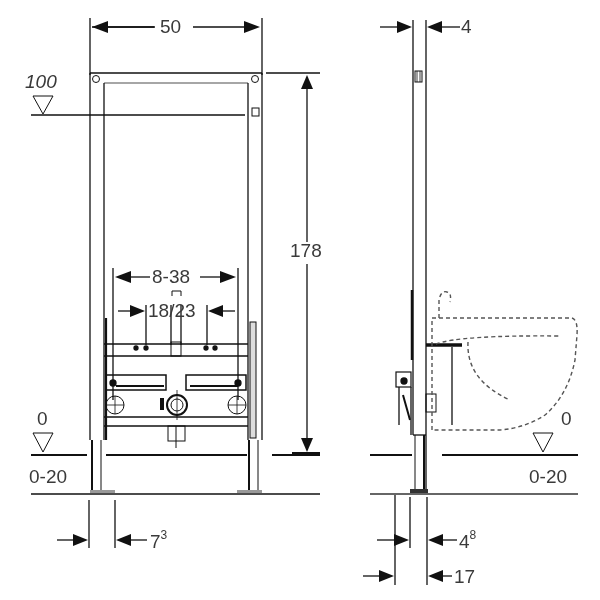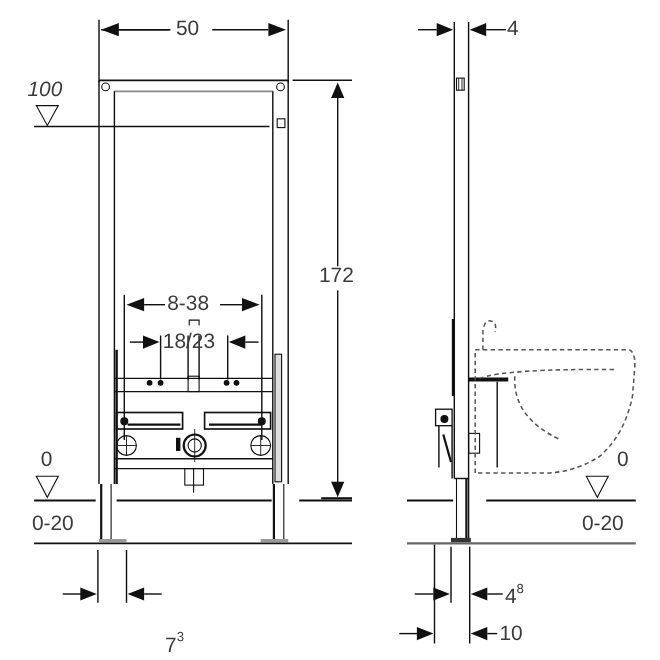--- a/index.html
+++ b/index.html
@@ -168,24 +168,24 @@
     <line x1="443" y1="540" x2="457" y2="540"></line>
     <line x1="363" y1="576" x2="380" y2="576"></line>
     <path d="M394,576 L379,570 L379,582 z" fill="#111" stroke="none"></path>
     <path d="M428,576 L443,570 L443,582 z" fill="#111" stroke="none"></path>
     <line x1="443" y1="576" x2="452" y2="576"></line>
   </g>
 </svg>
 
 <div class="lbl" style="left:160px;top:17px;text-align:right;">50</div>
 <div class="lbl" style="left:25px;top:72px;font-style:italic;">100</div>
-<div class="lbl" style="left:290px;top:241px;">172</div>
+<div class="lbl" style="left:290px;top:241px;">178</div>
 <div class="lbl" style="left:152px;top:267px;text-align:center;">8-38</div>
 <div class="lbl" style="left:148px;top:301px;text-align:center;">18/23</div>
 <div class="lbl" style="left:37px;top:409px;">0</div>
 <div class="lbl" style="left:29px;top:467px;">0-20</div>
-<div class="lbl" style="left:150px;top:531px;margin-top:44px;"><span>7</span><span class="sup">3</span></div>
+<div class="lbl" style="left:150px;top:531px;"><span>7</span><span class="sup">3</span></div>
 
 <div class="lbl" style="left:461px;top:17px;">4</div>
 <div class="lbl" style="left:561px;top:409px;">0</div>
 <div class="lbl" style="left:529px;top:467px;">0-20</div>
 <div class="lbl" style="left:459px;top:531px;"><span>4</span><span class="sup">8</span></div>
-<div class="lbl" style="left:454px;top:567px;">10</div>
+<div class="lbl" style="left:454px;top:567px;">17</div>
 
 </body></html>

